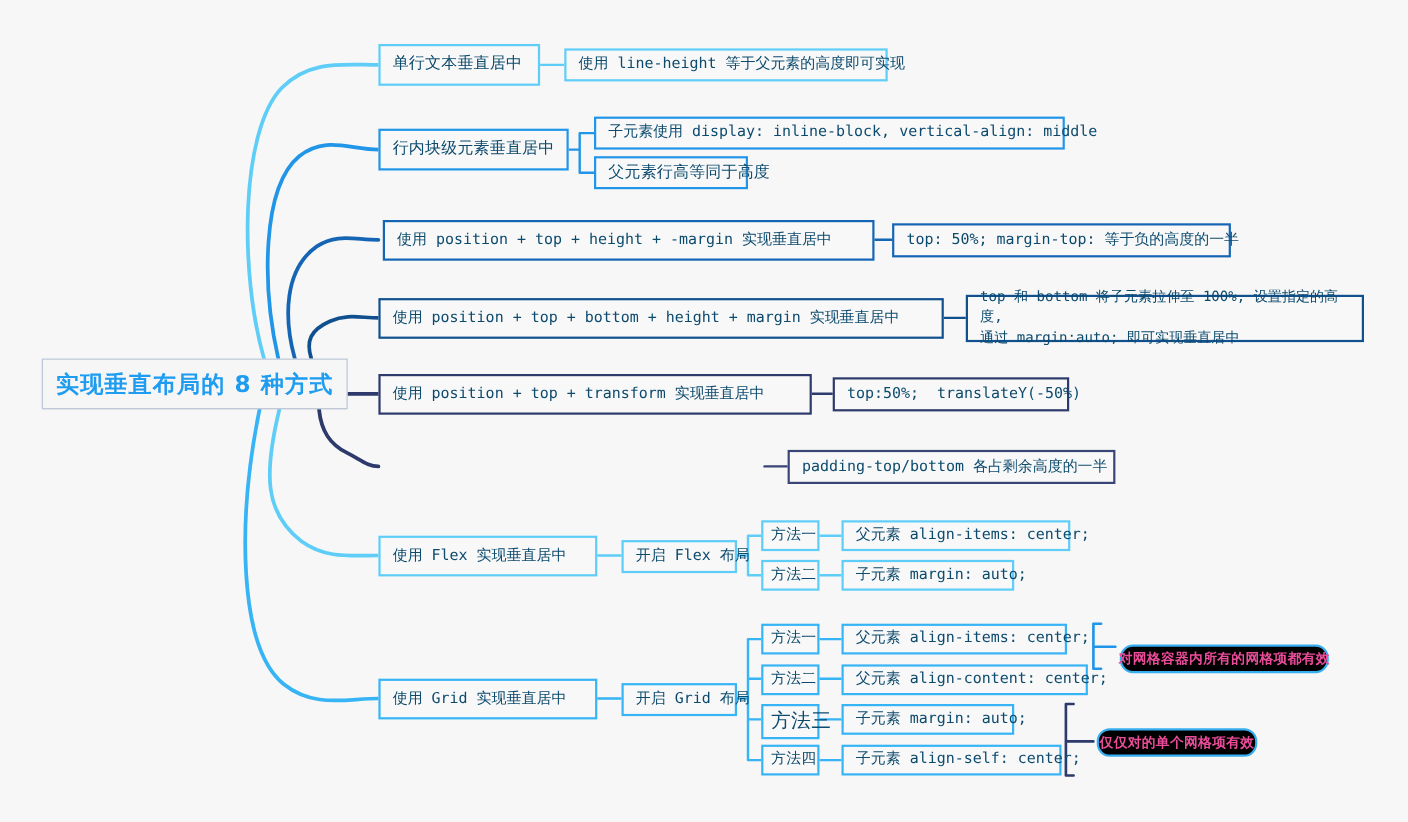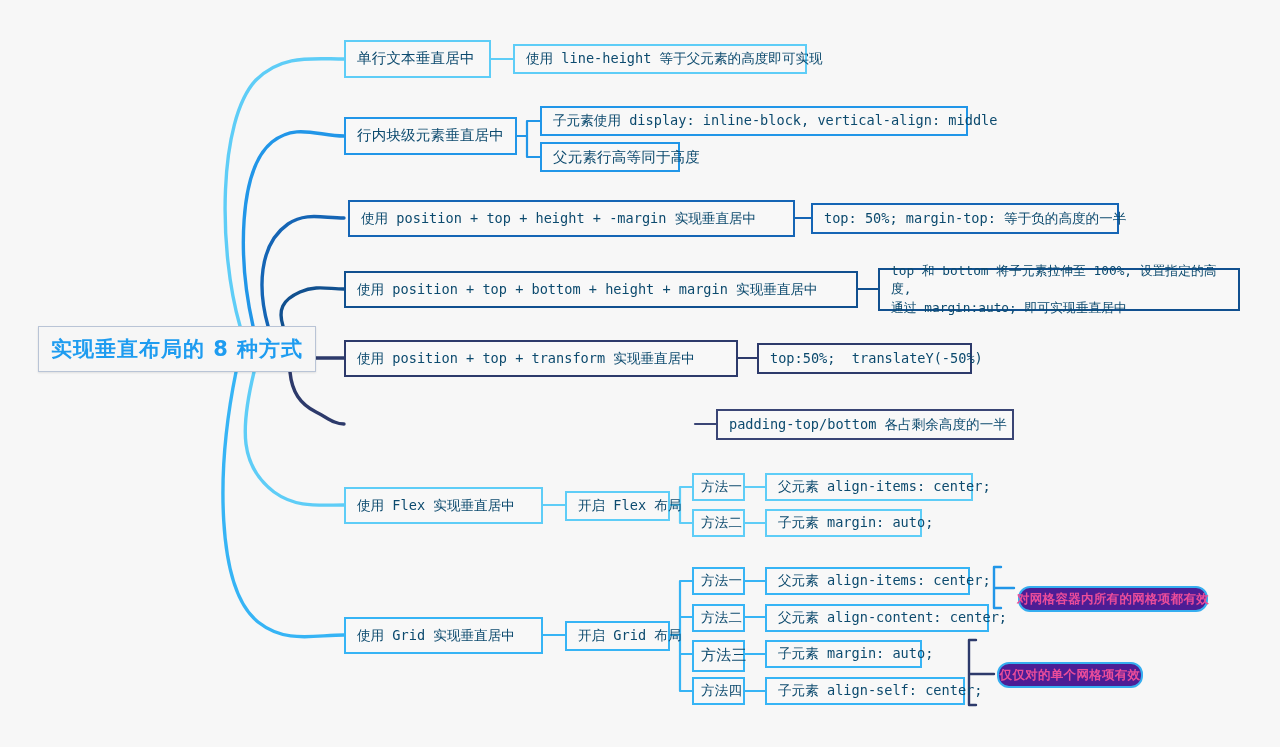--- a/index.html
+++ b/index.html
@@ -72,21 +72,21 @@
   .b-dk  { border-color: #1565b5; }   
   .b-dkr { border-color: #11508f; }   
   .b-nv  { border-color: #2d3a6b; }   
   .b-nv2 { border-color: #3a4575; }   
   .b-cy  { border-color: #5ecdf7; }   
   .b-sky { border-color: #36b4f5; }   
 
   .callout {
     position: absolute;
     box-sizing: border-box;
-    background: #4c1d95;
+    background: #000000;
     border: 2px solid #36aef0;
     border-radius: 12px;
     display: flex;
     align-items: center;
     justify-content: center;
     color: #ea4c9a;
     font-weight: bold;
     font-size: 12.5px;
     letter-spacing: .3px;
     white-space: pre;
@@ -218,21 +218,21 @@
     <span>父元素 align-items: center;</span>
   </div>
 
   <div class="node b-sky" style="left:692px; top:604px; width:53px; height:28px; font-size:13.5px; padding:2px 7px;">
     <span>方法二</span>
   </div>
   <div class="node b-sky mono" style="left:765px; top:604px; width:224px; height:28px;">
     <span>父元素 align-content: center;</span>
   </div>
 
-  <div class="node b-sky" style="left:692px; top:640px; width:53px; height:28px; font-size:15px; padding:14px 7px;">
+  <div class="node b-sky" style="left:692px; top:640px; width:53px; height:28px; font-size:18px; padding:14px 7px;">
     <span>方法三</span>
   </div>
   <div class="node b-sky mono" style="left:765px; top:640px; width:157px; height:28px;">
     <span>子元素 margin: auto;</span>
   </div>
 
   <div class="node b-sky" style="left:692px; top:677px; width:53px; height:28px; font-size:13.5px; padding:2px 7px;">
     <span>方法四</span>
   </div>
   <div class="node b-sky mono" style="left:765px; top:677px; width:200px; height:28px;">

